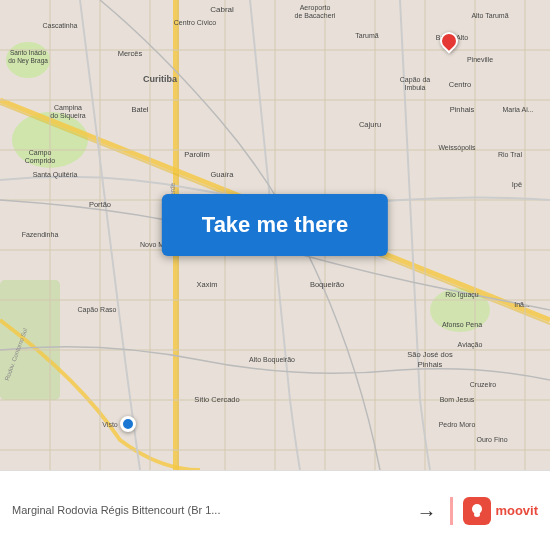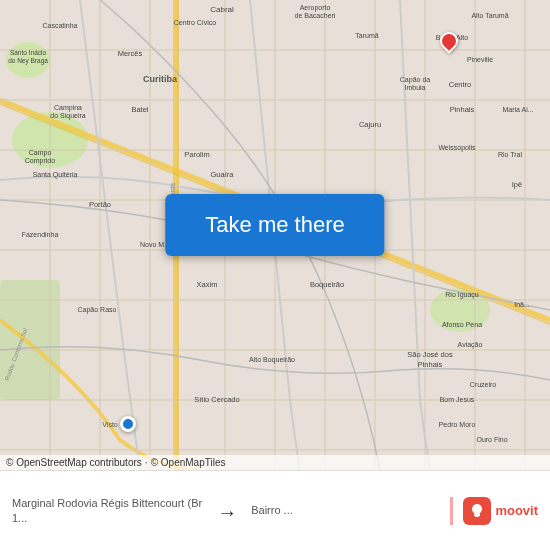--- a/index.html
+++ b/index.html
@@ -23,21 +23,21 @@
       position: absolute;
       top: 50%;
       left: 50%;
       transform: translate(-50%, -50%) translateY(-10px);
       background: #1976d2;
       color: white;
       border: none;
       border-radius: 6px;
       padding: 18px 40px;
       font-size: 22px;
-      font-weight: normal;
+      font-weight: bold;
       cursor: pointer;
       box-shadow: 0 2px 8px rgba(0,0,0,0.35);
       white-space: nowrap;
       z-index: 10;
     }
 
     
     .attribution {
       position: absolute;
       bottom: 0;
@@ -277,33 +277,27 @@
     <div class="pin"></div>
   </div>
 
   
   <div class="marker-origin"></div>
 
   
   <button class="take-me-there-btn">Take me there</button>
 
   
-  <div class="attribution">
-    <span>© OpenStreetMap contributors · © OpenMapTiles</span>
-  </div>
 </div>
 
 <div class="bottom-bar">
   <div class="route-from">
     <span class="route-from-label">Marginal Rodovia Régis Bittencourt (Br 1...</span>
   </div>
   <div class="route-arrow">→</div>
-  <div class="route-to">
-    <span class="route-to-label">Bairro ...</span>
-  </div>
   <div class="moovit-logo">
     <div class="moovit-icon">
       <svg width="18" height="18" viewBox="0 0 18 18" xmlns="http://www.w3.org/2000/svg">
         <circle cx="9" cy="7" r="5" fill="white"></circle>
         <rect x="6" y="10" width="6" height="5" rx="3" fill="white"></rect>
       </svg>
     </div>
     <span class="moovit-text">moovit</span>
   </div>
 </div>

